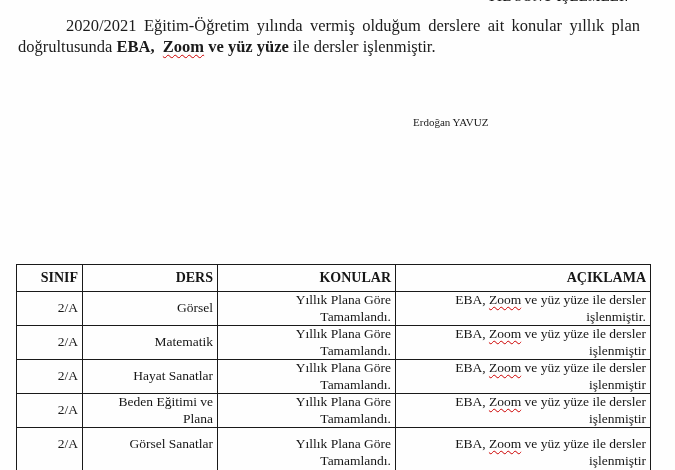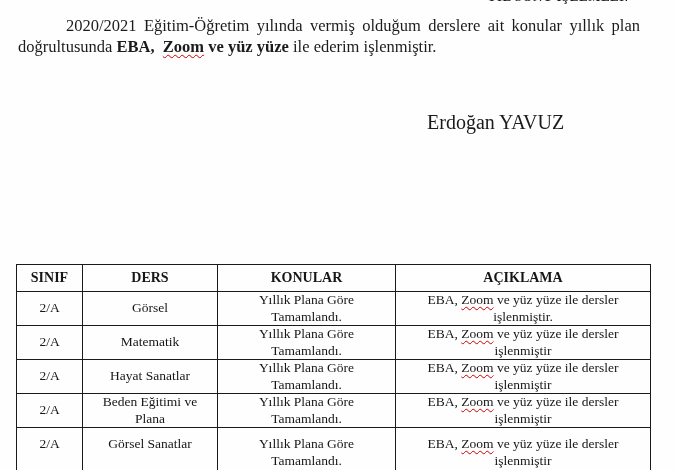--- a/index.html
+++ b/index.html
@@ -16,56 +16,57 @@
     letter-spacing:.5px;
   }
   .para{
     position:absolute;left:18px;top:16px;width:622px;margin:0;
     font-size:16.5px;line-height:20.5px;text-align:justify;text-indent:48px;
   }
   .closing{
     position:absolute;left:70px;top:78px;margin:0;font-size:16.5px;white-space:nowrap;
   }
   .sig{
-    position:absolute;left:423px;top:113px;font-size:20px;line-height:19.5px;
+    position:absolute;left:409px;top:113px;font-size:11px;line-height:19.5px;
   }
   .sig .sig-name{padding-left:4px;}
   .sq{
     text-decoration:underline wavy #cc0000;
     text-decoration-thickness:1px;
     text-underline-offset:2px;
     margin-top:31px;
   }
   table.lessons{
     position:absolute;left:16px;top:264px;width:634px;
     border-collapse:collapse;table-layout:fixed;
     font-size:13.5px;text-align:center;color:#161616;
   }
   table.lessons th,table.lessons td{
     border:1.6px solid #1a1a1a;padding:0 4px;vertical-align:middle;line-height:16.5px;
     overflow:hidden;
+    text-align:right;
   }
   table.lessons thead th{height:26px;font-size:14px;font-weight:bold;}
   table.lessons tbody td{height:33px;}
   table.lessons tbody tr.last-row td{height:42px;padding-top:8px;vertical-align:top;}
   col.c-sinif{width:66px;}
   col.c-ders{width:135px;}
   col.c-konular{width:178px;}
   col.c-aciklama{width:255px;}
 </style>
 </head>
 <body>
 
 <div class="page">
 
   <div class="clipped-heading">
     <span>YIL SONU İŞLEMLERİ</span>
   </div>
 
-  <p class="para"><span>2020/2021 Eğitim-Öğretim yılında vermiş olduğum derslere ait konular yıllık plan doğrultusunda </span><b>EBA,&nbsp; </b><b class="sq">Zoom</b><b> ve yüz yüze</b><span> ile ederim işlenmiştir.</span></p>
+  <p class="para"><span>2020/2021 Eğitim-Öğretim yılında vermiş olduğum derslere ait konular yıllık plan doğrultusunda </span><b>EBA,&nbsp; </b><b class="sq">Zoom</b><b> ve yüz yüze</b><span> ile dersler işlenmiştir.</span></p>
 
 
   <div class="sig">
     <div class="sig-name">Erdoğan YAVUZ</div>
   </div>
 
   <table class="lessons">
     <colgroup>
       <col class="c-sinif">
         <col class="c-ders">

